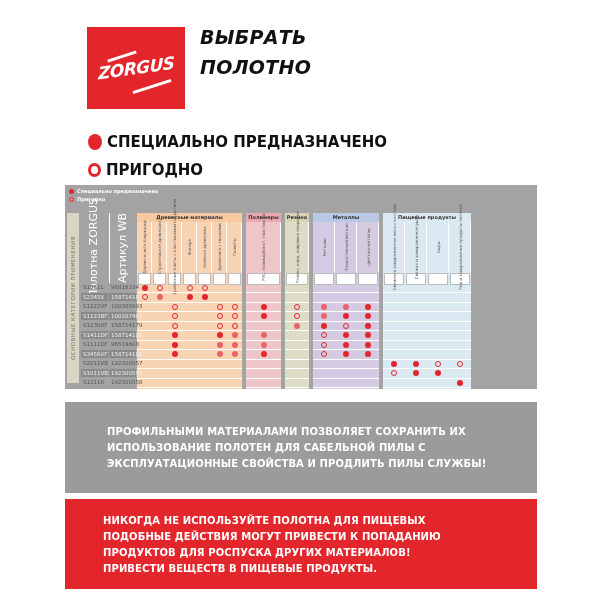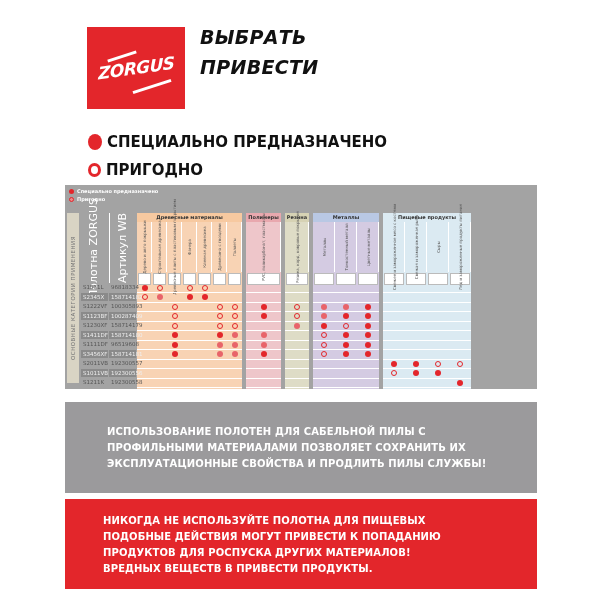--- a/index.html
+++ b/index.html
@@ -47,21 +47,21 @@
 <body>
 
 <div class="logo">
   <div class="logo-swoosh" style="left:20px;top:28px;width:30px;"></div>
   <span class="logo-text">ZORGUS</span>
   <div class="logo-swoosh" style="left:45px;top:58px;width:40px;"></div>
 </div>
 
 <div class="title">
   <div class="title-line">ВЫБРАТЬ</div>
-  <div class="title-line">ПРИВЕСТИ</div>
+  <div class="title-line">ПОЛОТНО</div>
 </div>
 
 <div class="legend">
   <div class="legend-row">
     <span class="legend-dot filled"></span>
     <span class="legend-label">СПЕЦИАЛЬНО ПРЕДНАЗНАЧЕНО</span>
   </div>
   <div class="legend-row">
     <span class="legend-dot ring"></span>
     <span class="legend-label">ПРИГОДНО</span>
@@ -443,23 +443,23 @@
     <div style="position: absolute; height: 1px; background: rgb(255, 255, 255); left: 270px; width: 22px; top: 202px;"></div>
     <div style="position: absolute; height: 1px; background: rgb(255, 255, 255); left: 292px; width: 22px; top: 202px;"></div>
     <div style="position: absolute; height: 1px; background: rgb(255, 255, 255); left: 318px; width: 22px; top: 202px;"></div>
     <div style="position: absolute; height: 1px; background: rgb(255, 255, 255); left: 340px; width: 22px; top: 202px;"></div>
     <div style="position: absolute; height: 1px; background: rgb(255, 255, 255); left: 362px; width: 22px; top: 202px;"></div>
     <div style="position: absolute; height: 1px; background: rgb(255, 255, 255); left: 384px; width: 22px; top: 202px;"></div>
     <div class="dot f" style="left: 395px; top: 197.5px;"></div>
   </div>
 
 <div class="box-gray">
+  <div class="box-line">ПРОФИЛЬНЫМИ МАТЕРИАЛАМИ ПОЗВОЛЯЕТ СОХРАНИТЬ ИХ</div>
   <div class="box-line">ИСПОЛЬЗОВАНИЕ ПОЛОТЕН ДЛЯ САБЕЛЬНОЙ ПИЛЫ С</div>
-  <div class="box-line">ПРОФИЛЬНЫМИ МАТЕРИАЛАМИ ПОЗВОЛЯЕТ СОХРАНИТЬ ИХ</div>
   <div class="box-line">ЭКСПЛУАТАЦИОННЫЕ СВОЙСТВА И ПРОДЛИТЬ ПИЛЫ СЛУЖБЫ!</div>
 </div>
 
 <div class="box-red">
   <div class="box-line">НИКОГДА НЕ ИСПОЛЬЗУЙТЕ ПОЛОТНА ДЛЯ ПИЩЕВЫХ</div>
   <div class="box-line">ПОДОБНЫЕ ДЕЙСТВИЯ МОГУТ ПРИВЕСТИ К ПОПАДАНИЮ</div>
   <div class="box-line">ПРОДУКТОВ ДЛЯ РОСПУСКА ДРУГИХ МАТЕРИАЛОВ!</div>
-  <div class="box-line">ВРЕДНЫХ ВЕЩЕСТВ В ПРИВЕСТИ ПРОДУКТЫ.</div>
+  <div class="box-line">ПРИВЕСТИ ВЕЩЕСТВ В ПИЩЕВЫЕ ПРОДУКТЫ.</div>
 </div>
 
 </body></html>

